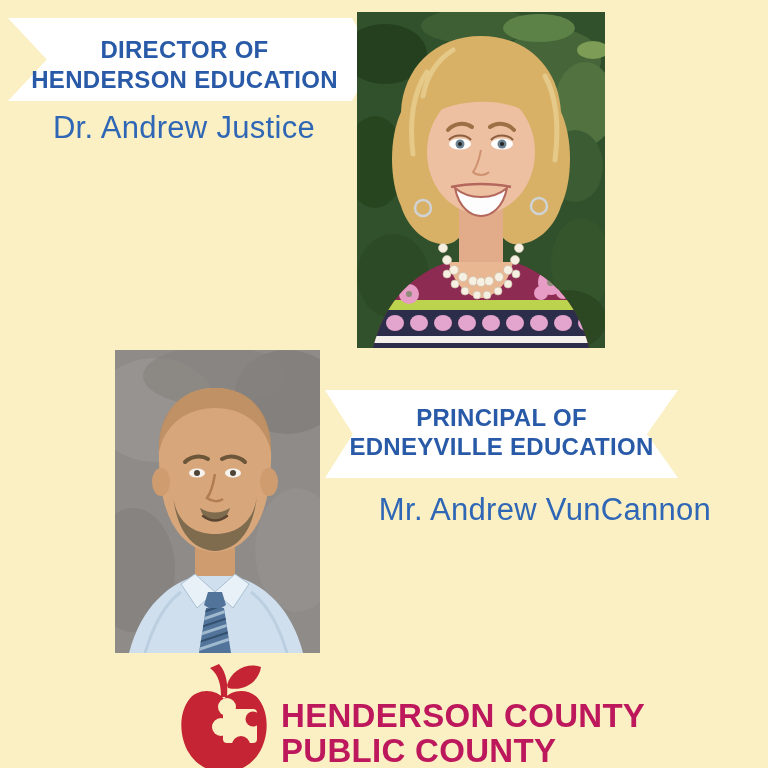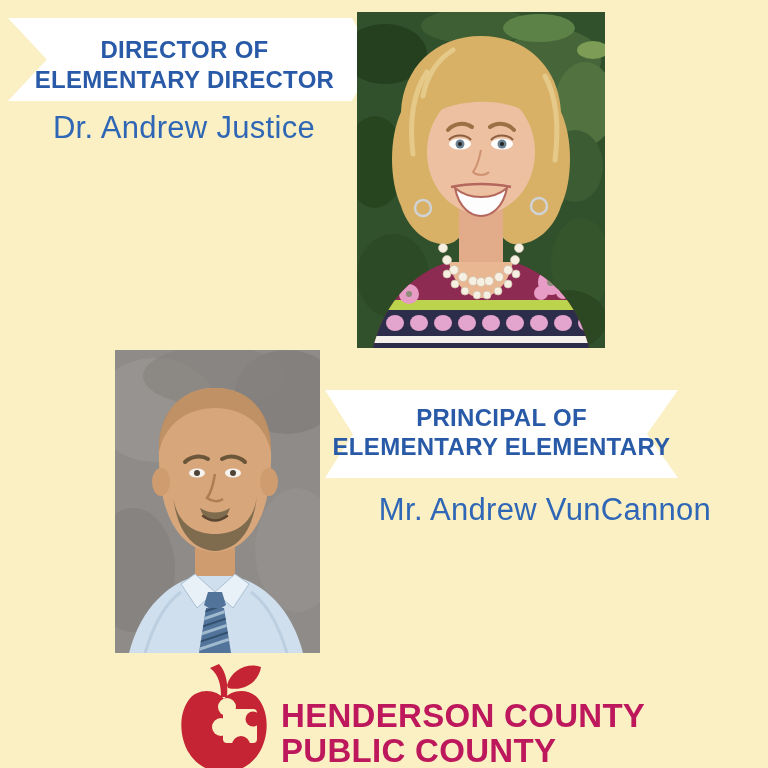--- a/index.html
+++ b/index.html
@@ -43,21 +43,21 @@
   }
 </style>
 </head>
 <body>
 
 <div class="canvas">
 
   <div class="banner banner-1"></div>
   <div class="banner-text banner-text-1">
     <span>DIRECTOR OF</span>
-    <span>ELEMENTARY DIRECTOR</span>
+    <span>HENDERSON EDUCATION</span>
   </div>
   <div class="person-name name-1">Dr. Andrew Justice</div>
 
   <div class="photo photo-1">
     <svg width="248" height="336" viewBox="0 0 248 336">
       <rect width="248" height="336" fill="#31502C"></rect>
       <ellipse cx="28" cy="42" rx="42" ry="30" fill="#24401F"></ellipse>
       <ellipse cx="120" cy="14" rx="56" ry="18" fill="#3E5F33"></ellipse>
       <ellipse cx="196" cy="48" rx="48" ry="32" fill="#46663A"></ellipse>
       <ellipse cx="182" cy="16" rx="36" ry="14" fill="#5D8248"></ellipse>
@@ -202,21 +202,21 @@
         <line x1="80" y1="265" x2="120" y2="251"></line>
         <line x1="80" y1="279" x2="122" y2="265"></line>
         <line x1="81" y1="293" x2="123" y2="279"></line>
       </g>
     </svg>
   </div>
 
   <div class="banner banner-2"></div>
   <div class="banner-text banner-text-2">
     <span>PRINCIPAL OF</span>
-    <span>ELEMENTARY ELEMENTARY</span>
+    <span>EDNEYVILLE EDUCATION</span>
   </div>
   <div class="person-name name-2">Mr. Andrew VunCannon</div>
 
   <div class="logo-mark">
     <svg width="90" height="106" viewBox="0 0 90 106">
 
       <path d="M40,34 C40,22 38,12 29,5 L38,1 C46,10 47,22 46,34 Z" fill="#C42433"></path>
 
       <path d="M46,22 C50,7 67,-1 80,4 C78,18 64,29 47,25 Z" fill="#C42433"></path>
 

